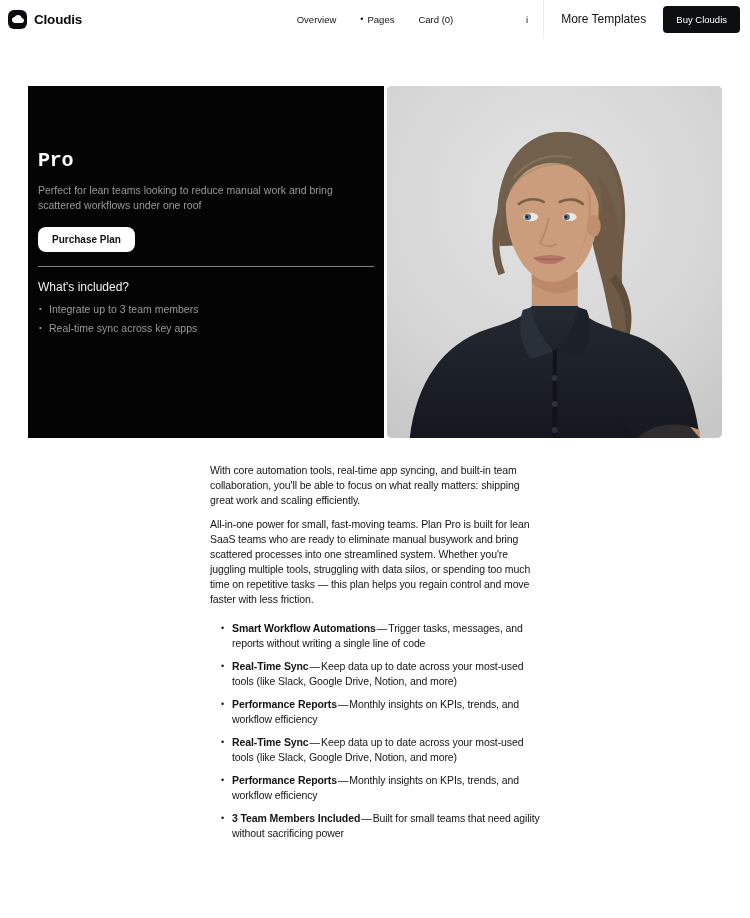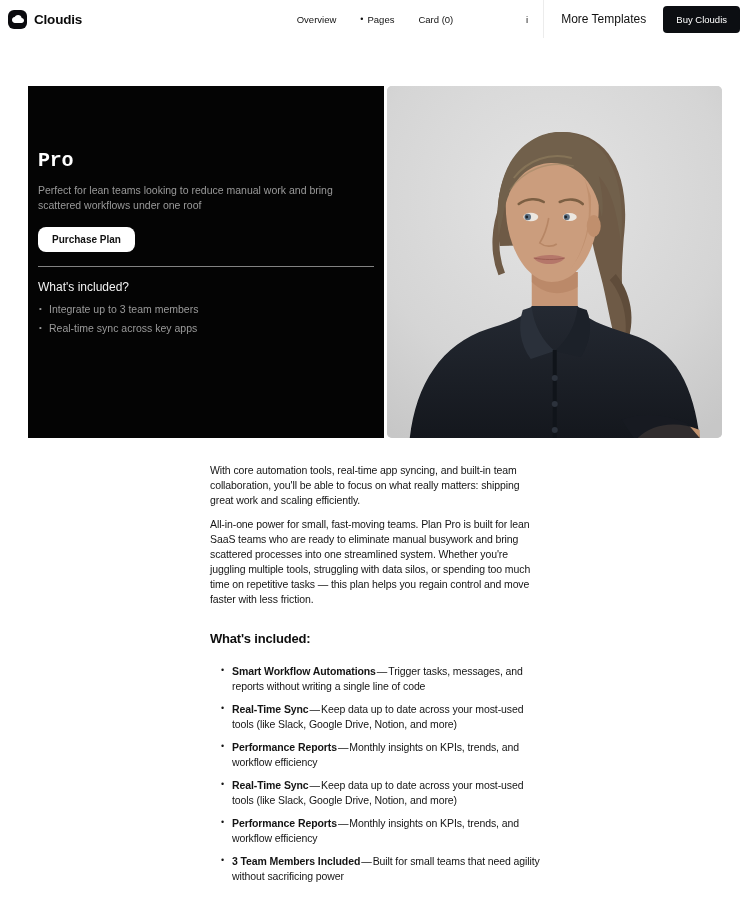--- a/index.html
+++ b/index.html
@@ -196,21 +196,20 @@
 
 <article class="article">
 
   <div>
 
       <p>With core automation tools, real-time app syncing, and built-in team collaboration, you'll be able to focus on what really matters: shipping great work and scaling efficiently.</p>
 
       <p>All-in-one power for small, fast-moving teams. Plan Pro is built for lean SaaS teams who are ready to eliminate manual busywork and bring scattered processes into one streamlined system. Whether you're juggling multiple tools, struggling with data silos, or spending too much time on repetitive tasks — this plan helps you regain control and move faster with less friction.</p>
     </div>
 
-  <h3 class="inc-heading">What's included:</h3>
 
 
   <ul class="feature-list">
 
       <li><span class="feat-title">Smart Workflow Automations</span><span class="joiner">—</span><span>Trigger tasks, messages, and reports without writing a single line of code</span></li>
 
       <li><span class="feat-title">Real-Time Sync</span><span class="joiner">—</span><span>Keep data up to date across your most-used tools (like Slack, Google Drive, Notion, and more)</span></li>
 
       <li><span class="feat-title">Performance Reports</span><span class="joiner">—</span><span>Monthly insights on KPIs, trends, and workflow efficiency</span></li>
 

